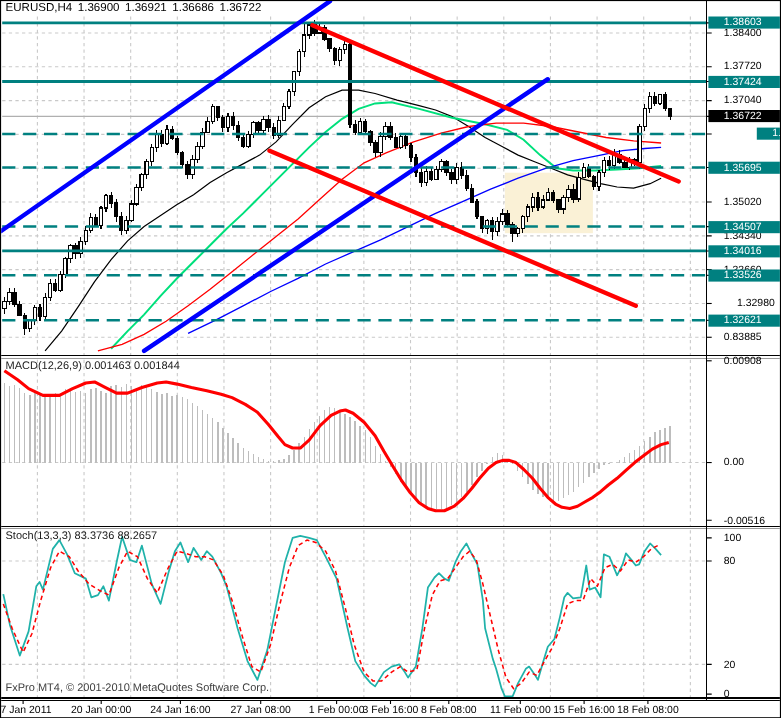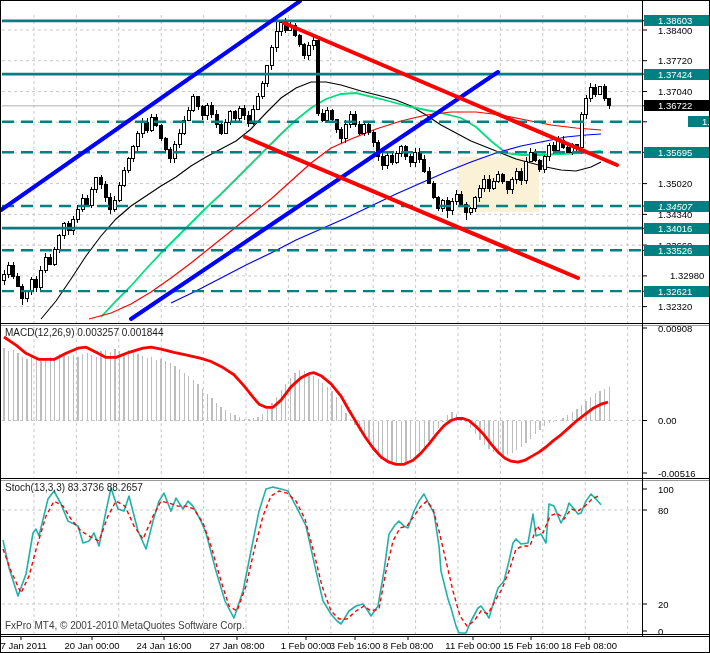--- a/index.html
+++ b/index.html
@@ -559,41 +559,44 @@
         <line x1="236" y1="635.5" x2="236" y2="639" stroke="#000"></line>
         <line x1="305" y1="635.5" x2="305" y2="639" stroke="#000"></line>
         <line x1="354" y1="635.5" x2="354" y2="639" stroke="#000"></line>
         <line x1="407" y1="635.5" x2="407" y2="639" stroke="#000"></line>
         <line x1="472" y1="635.5" x2="472" y2="639" stroke="#000"></line>
         <line x1="530" y1="635.5" x2="530" y2="639" stroke="#000"></line>
         <line x1="588" y1="635.5" x2="588" y2="639" stroke="#000"></line>
       </g>
     </svg>
 
+  <div class="lbl title">
+    <span>EURUSD,H4</span><span>1.36900</span><span>1.36921</span><span>1.36686</span><span>1.36722</span>
+  </div>
 
-  <div class="lbl ind-label" style="left:4px;top:326px;">MACD(12,26,9) 0.003257 0.001844</div>
+  <div class="lbl ind-label" style="left:4px;top:326px;">MACD(12,26,9) 0.001463 0.001844</div>
 
   <div class="lbl ind-label" style="left:4px;top:481px;">Stoch(13,3,3) 83.3736 88.2657</div>
 
   <div class="lbl copyright" style="left:4px;top:619px;">FxPro MT4, © 2001-2010 MetaQuotes Software Corp.</div>
 
   <div id="labels">
       <div class="plabel" style="top: 23.5px;">1.38400</div>
       <div class="plabel" style="top: 54.2px;">1.37720</div>
       <div class="plabel" style="top: 85px;">1.37040</div>
       <div class="plabel" style="top: 177.1px;">1.35020</div>
       <div class="plabel" style="top: 207.9px;">1.34340</div>
       <div class="plabel" style="top: 238.6px;">1.33660</div>
       <div class="plabel" style="top: 269.4px; margin-left: 12px;">1.32980</div>
-      <div class="plabel" style="top: 300.1px;">1.32320</div>
+      <div class="plabel" style="top: 300.1px;">0.83885</div>
       <div class="plabel teal" style="top: 14.3px;">1.38603</div>
       <div class="plabel teal" style="top: 67.6px;">1.37424</div>
       <div class="plabel teal" style="top: 115.3px; margin-left: 44px;">1.36369</div>
       <div class="plabel teal" style="top: 145.8px;">1.35695</div>
-      <div class="plabel teal" style="top: 199.5px; font-style: italic;">1.34507</div>
+      <div class="plabel teal" style="top: 199.5px;">1.34507</div>
       <div class="plabel teal" style="top: 221.7px;">1.34016</div>
       <div class="plabel teal" style="top: 243.8px;">1.33526</div>
       <div class="plabel teal" style="top: 284.7px;">1.32621</div>
       <div class="plabel cur" style="top: 99.3px;">1.36722</div>
       <div class="plabel" style="top: 321.5px;">0.00908</div>
       <div class="plabel" style="top: 414px;">0.00</div>
       <div class="plabel" style="top: 466.5px;">-0.00516</div>
       <div class="plabel" style="top: 482.5px;">100</div>
       <div class="plabel" style="top: 503.5px;">80</div>
       <div class="plabel" style="top: 597.5px;">20</div>

